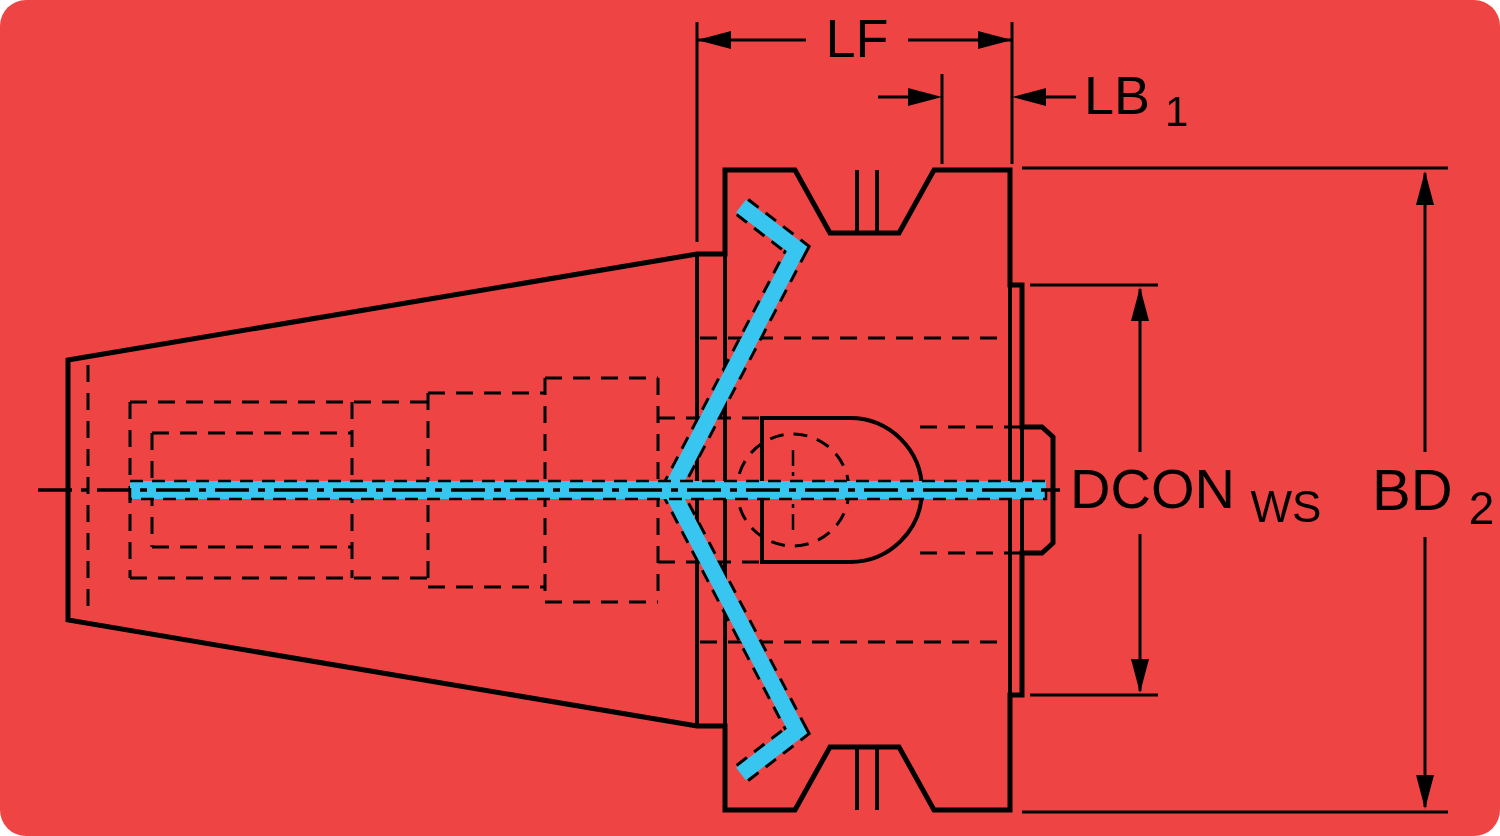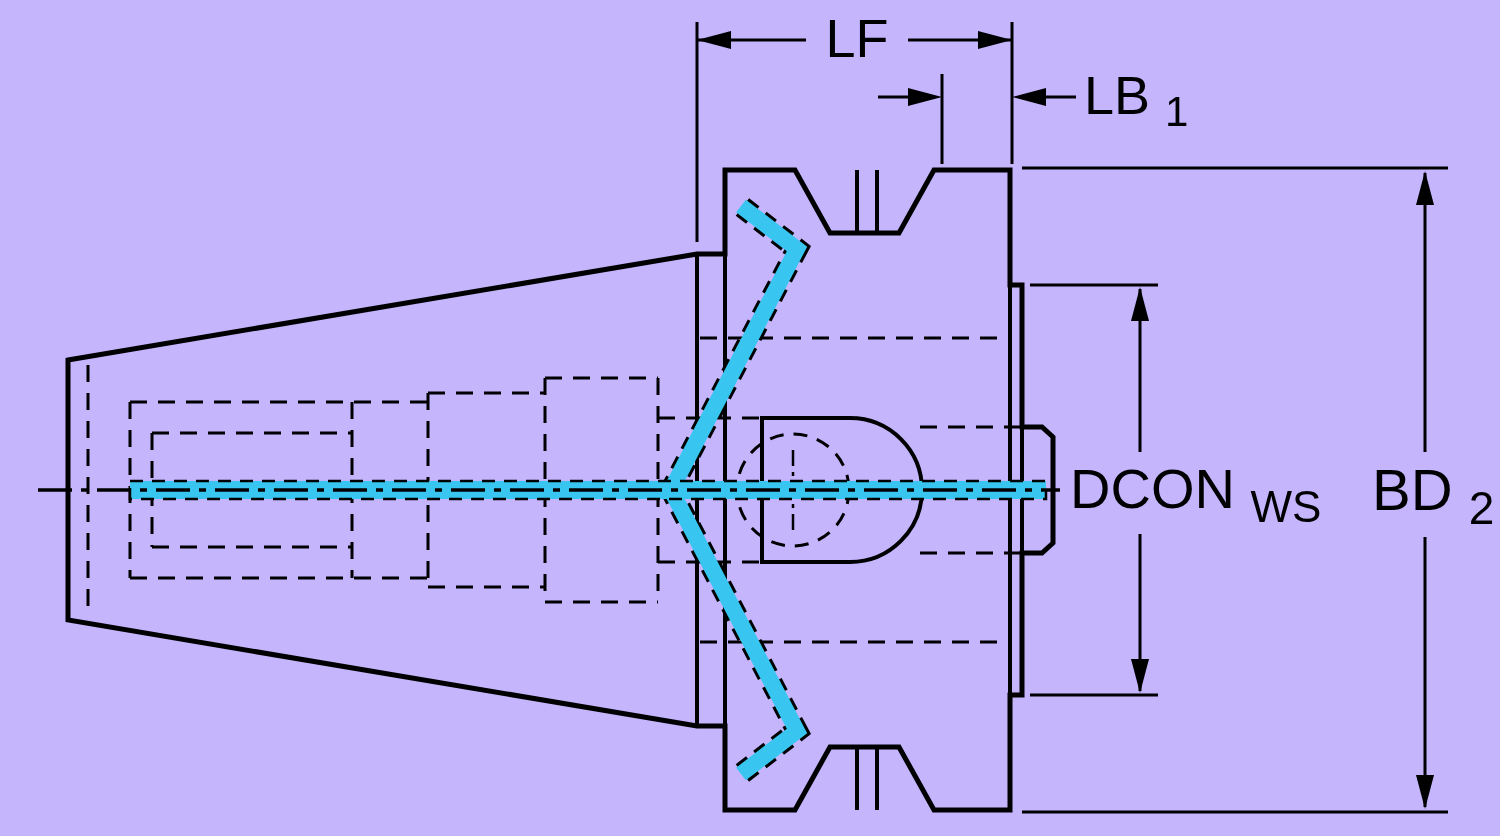--- a/index.html
+++ b/index.html
@@ -1,22 +1,23 @@
 <!DOCTYPE html>
 <html><head>
 <meta charset="utf-8">
 <style>
   html, body { margin: 0; padding: 0; background: #ffffff; }
   .stage {
     position: relative;
     width: 1500px;
     height: 836px;
-    background: #c4b5fd;
+    background: #ef4444;
     overflow: hidden;
     font-family: "Liberation Sans", sans-serif;
+    border-radius: 26px;
   }
   svg { display: block; }
   .outline   { fill: none; stroke: #000; stroke-width: 5; stroke-linejoin: miter; }
   .edge      { fill: none; stroke: #000; stroke-width: 4; }
   .hidden-ln { fill: none; stroke: #000; stroke-width: 3; stroke-dasharray: 17 11; }
   .dimline   { fill: none; stroke: #000; stroke-width: 3; }
   .arrow     { fill: #000; stroke: none; }
   .dim-label { fill: #000; font-family: "Liberation Sans", sans-serif; }
   .centerln  { fill: none; stroke: #000; stroke-width: 3.5; stroke-dasharray: 34 9 7 9; }
   .cool-under{ fill: none; stroke: #000; stroke-width: 22; stroke-dasharray: 13 9; stroke-linejoin: miter; }

